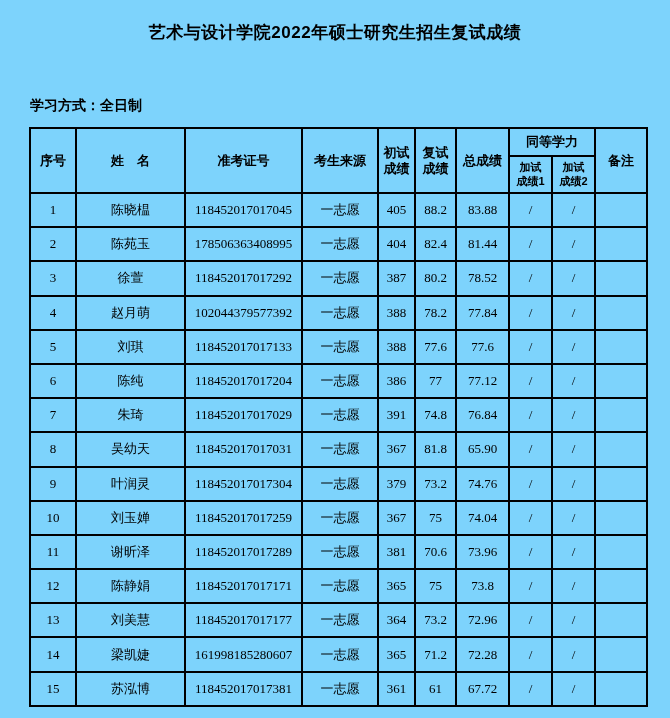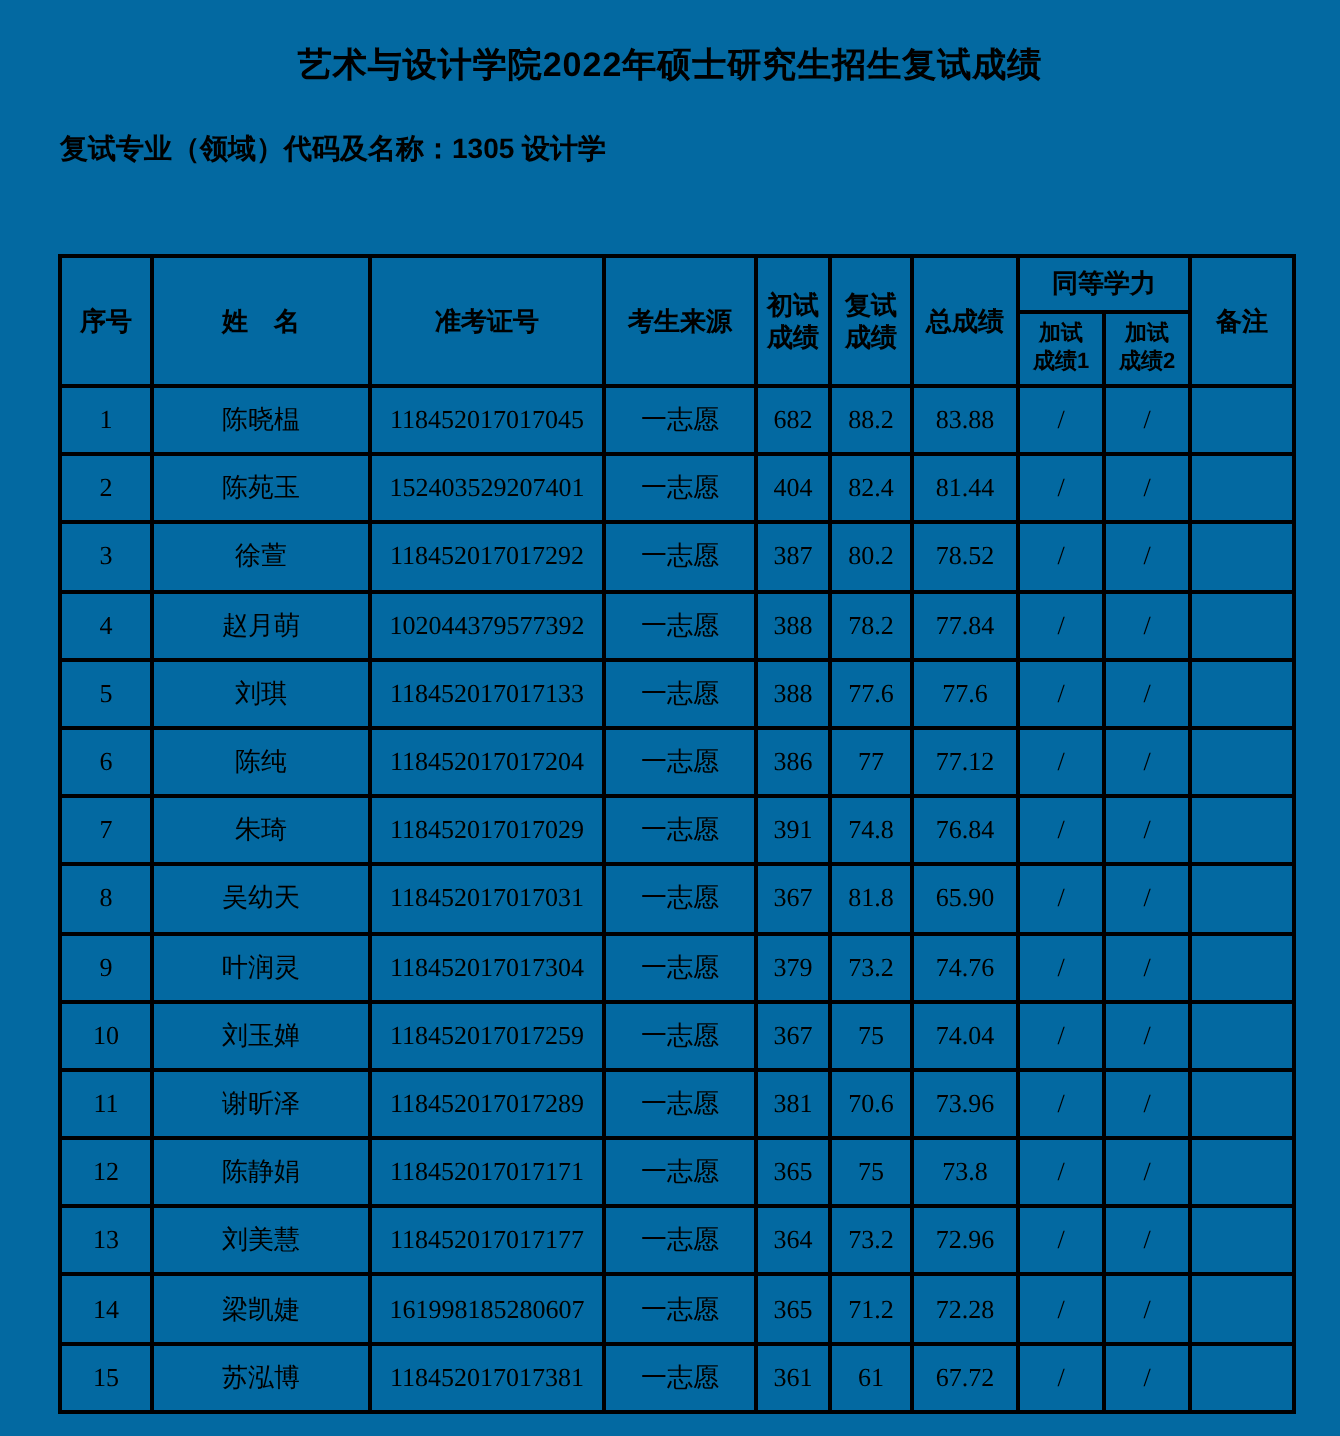--- a/index.html
+++ b/index.html
@@ -1,20 +1,20 @@
 <!DOCTYPE html>
 <html><head>
 <meta charset="utf-8">
 <style>
   html, body { margin: 0; padding: 0; background: #ffffff; }
   .page {
     position: relative;
     width: 670px;
     height: 718px;
-    background: #0369a1;
+    background: #7dd3fc;
     color: #000000;
     font-family: "Liberation Sans", sans-serif;
     overflow: hidden;
   }
   .title {
     position: absolute;
     top: 21px;
     left: 0;
     width: 670px;
     text-align: center;
@@ -60,21 +60,21 @@
     font-size: 13px;
   }
   .two-line span { display: block; line-height: 1.2; }
   th.small { font-size: 11px; }
 </style>
 </head>
 <body>
 
 <div class="page">
   <div class="title">艺术与设计学院2022年硕士研究生招生复试成绩</div>
-  <div class="subline sub1">复试专业（领域）代码及名称：1305 设计学</div>
+  <div class="subline sub2">学习方式：全日制</div>
 
   <table class="scores">
     <colgroup>
       <col style="width:46px">
       <col style="width:109px">
       <col style="width:117px">
       <col style="width:76px">
       <col style="width:37px">
       <col style="width:41px">
       <col style="width:53px">
@@ -110,31 +110,31 @@
           <span>成绩2</span>
         </th>
       </tr>
     </thead>
     <tbody id="rows-body">
         <tr>
           <td>1</td>
           <td>陈晓榅</td>
           <td>118452017017045</td>
           <td>一志愿</td>
-          <td>682</td>
+          <td>405</td>
           <td>88.2</td>
           <td>83.88</td>
           <td>/</td>
           <td>/</td>
           <td></td>
         </tr>
         <tr>
           <td>2</td>
           <td>陈苑玉</td>
-          <td>152403529207401</td>
+          <td>178506363408995</td>
           <td>一志愿</td>
           <td>404</td>
           <td>82.4</td>
           <td>81.44</td>
           <td>/</td>
           <td>/</td>
           <td></td>
         </tr>
         <tr>
           <td>3</td>

